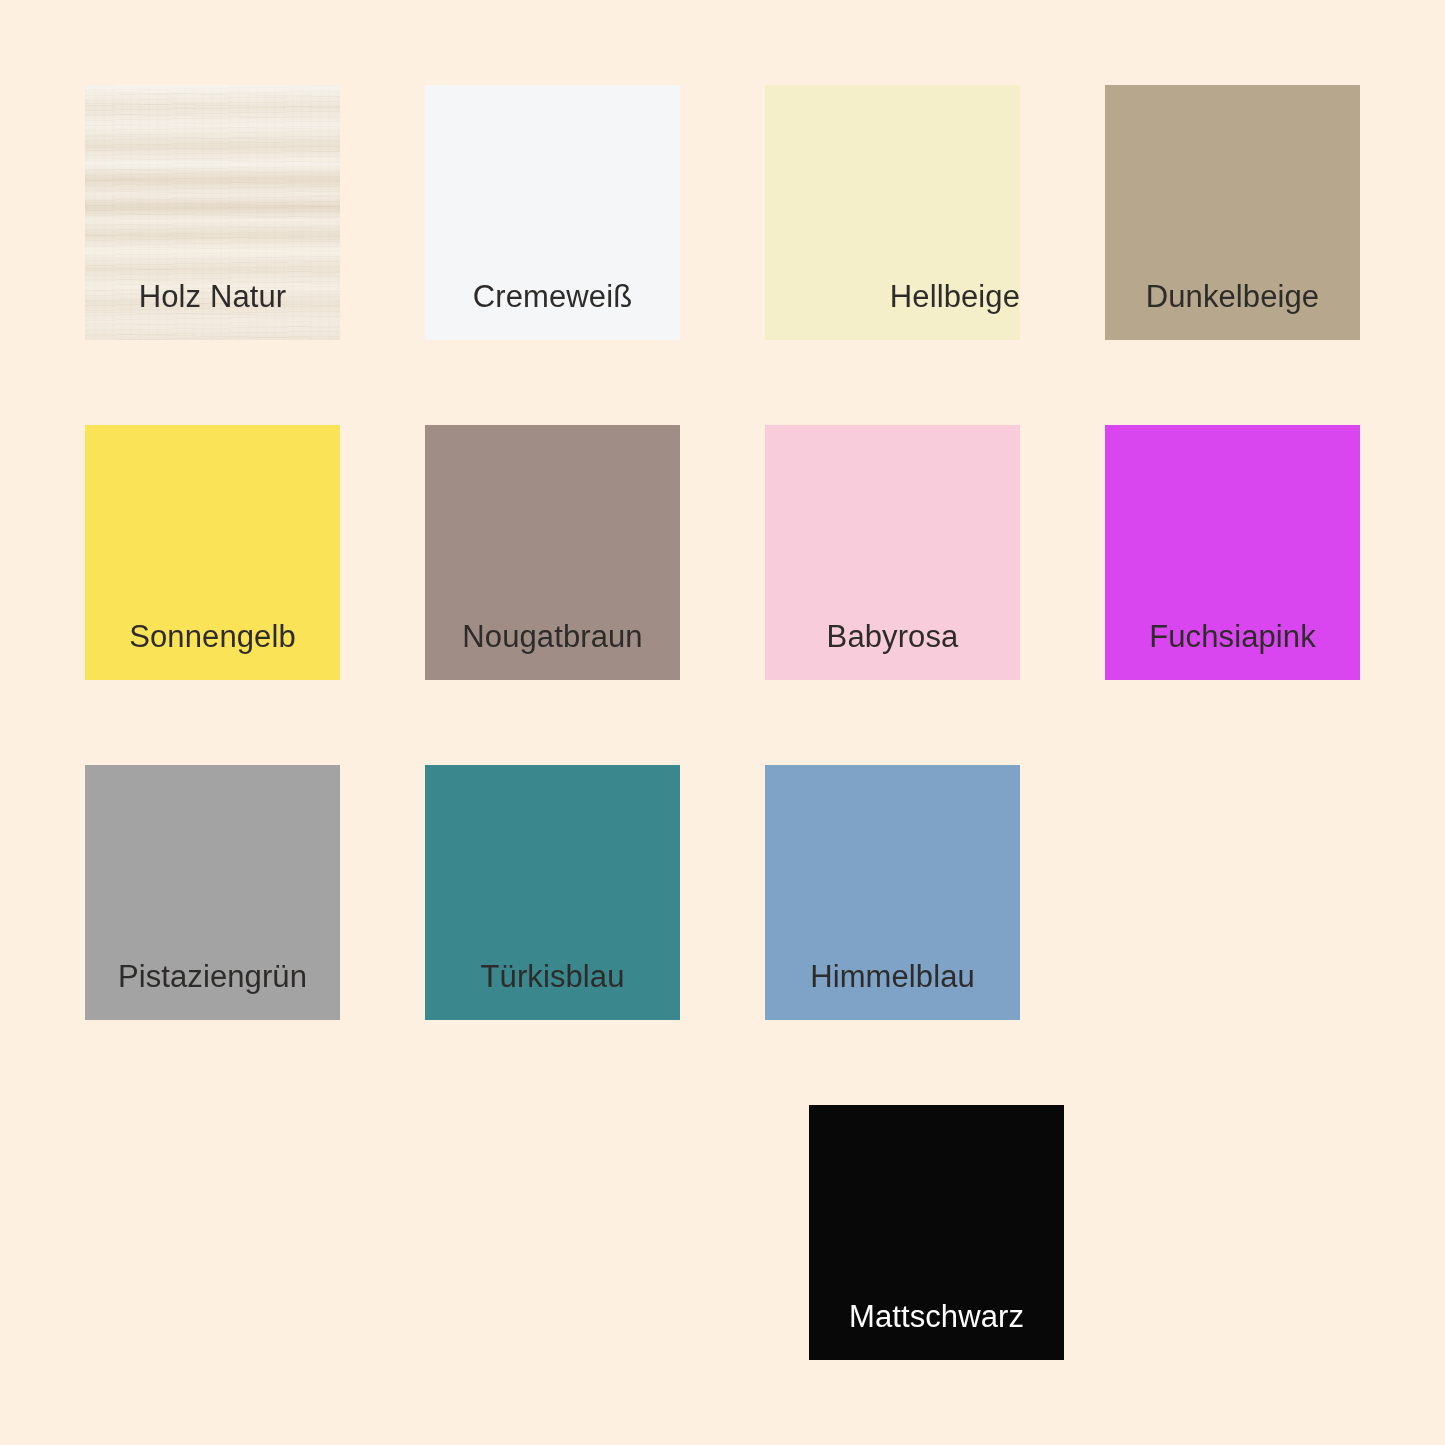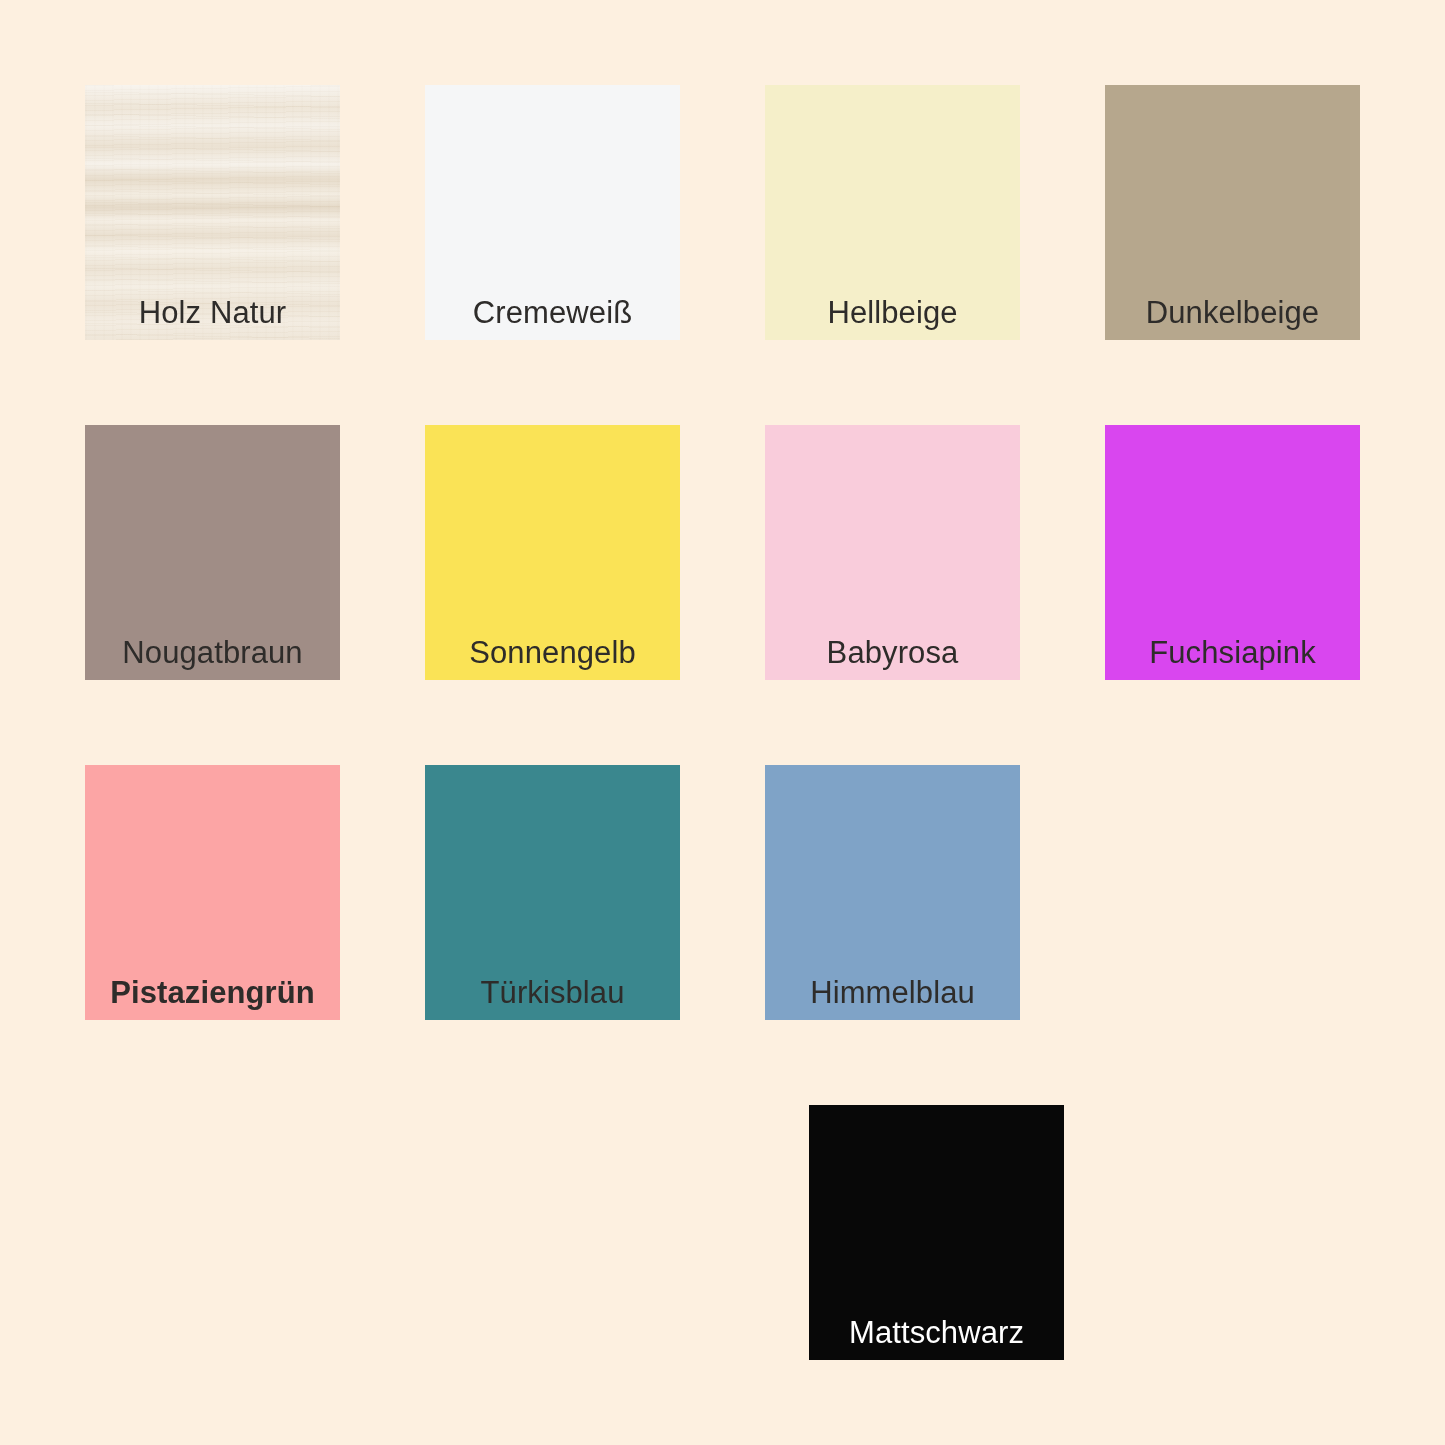--- a/index.html
+++ b/index.html
@@ -45,21 +45,21 @@
     background: transparent;
   }
 
   .swatch-label {
     position: relative;
     z-index: 2;
     font-size: 31px;
     line-height: 1;
     letter-spacing: 0.1px;
     color: #2E2C2A;
-    padding-bottom: 12px;
+    padding-bottom: 28px;
     text-align: center;
     white-space: nowrap;
     font-family: "Liberation Sans", sans-serif;
   }
 
   .swatch-label.light-text {
     color: #FFFFFF;
   }
 
   
@@ -108,39 +108,39 @@
 
 <div id="palette-board">
   <div class="swatch-grid">
       <div class="swatch" style="background: rgb(239, 231, 218);">
         <div class="wood-grain"></div>
         <div class="swatch-label">Holz Natur</div>
       </div>
       <div class="swatch" style="background: rgb(245, 246, 247);">
         <div class="swatch-label">Cremeweiß</div>
       </div>
-      <div class="swatch" style="background: rgb(245, 239, 201);">
+      <div class="swatch" style="background: rgb(245, 239, 201); justify-content: flex-end;">
         <div class="swatch-label">Hellbeige</div>
       </div>
       <div class="swatch" style="background: rgb(182, 167, 141);">
         <div class="swatch-label">Dunkelbeige</div>
       </div>
+      <div class="swatch" style="background: rgb(250, 227, 86);">
+        <div class="swatch-label">Sonnengelb</div>
+      </div>
       <div class="swatch" style="background: rgb(160, 141, 134);">
         <div class="swatch-label">Nougatbraun</div>
-      </div>
-      <div class="swatch" style="background: rgb(250, 227, 86);">
-        <div class="swatch-label">Sonnengelb</div>
       </div>
       <div class="swatch" style="background: rgb(249, 204, 219);">
         <div class="swatch-label">Babyrosa</div>
       </div>
       <div class="swatch" style="background: #d946ef;">
         <div class="swatch-label">Fuchsiapink</div>
       </div>
-      <div class="swatch" style="background: #fca5a5; font-weight: bold;">
+      <div class="swatch" style="background: #a3a3a3;">
         <div class="swatch-label">Pistaziengrün</div>
       </div>
       <div class="swatch" style="background: rgb(58, 135, 142);">
         <div class="swatch-label">Türkisblau</div>
       </div>
       <div class="swatch" style="background: rgb(127, 163, 199);">
         <div class="swatch-label">Himmelblau</div>
       </div>
       <div class="swatch empty-cell"></div>
       <div class="swatch empty-cell"></div>

